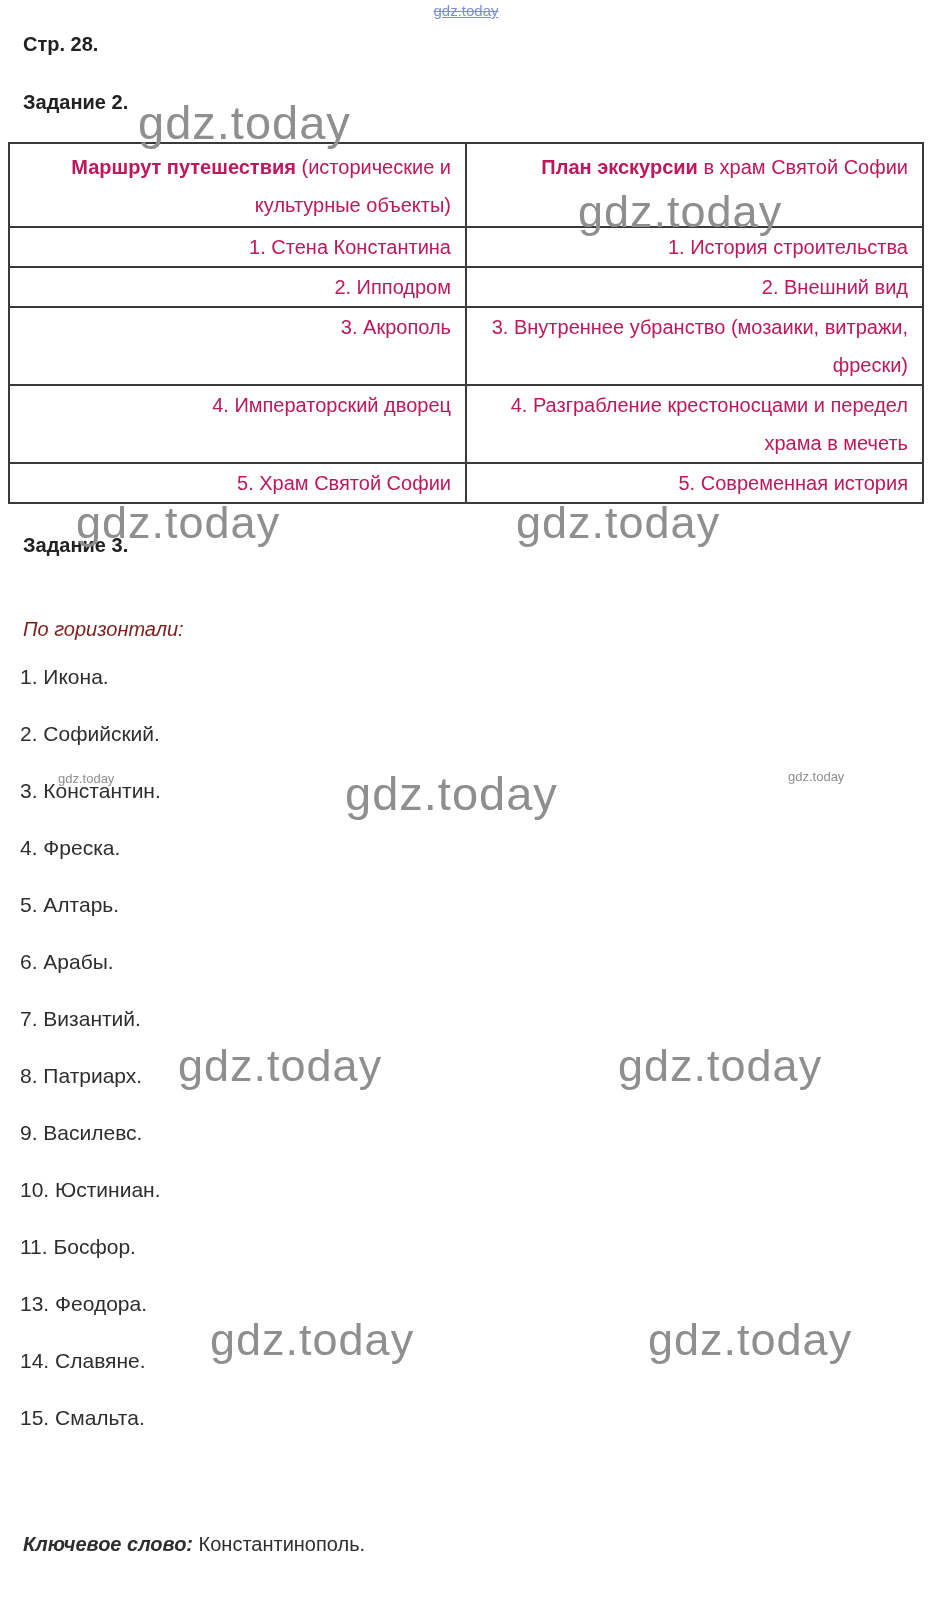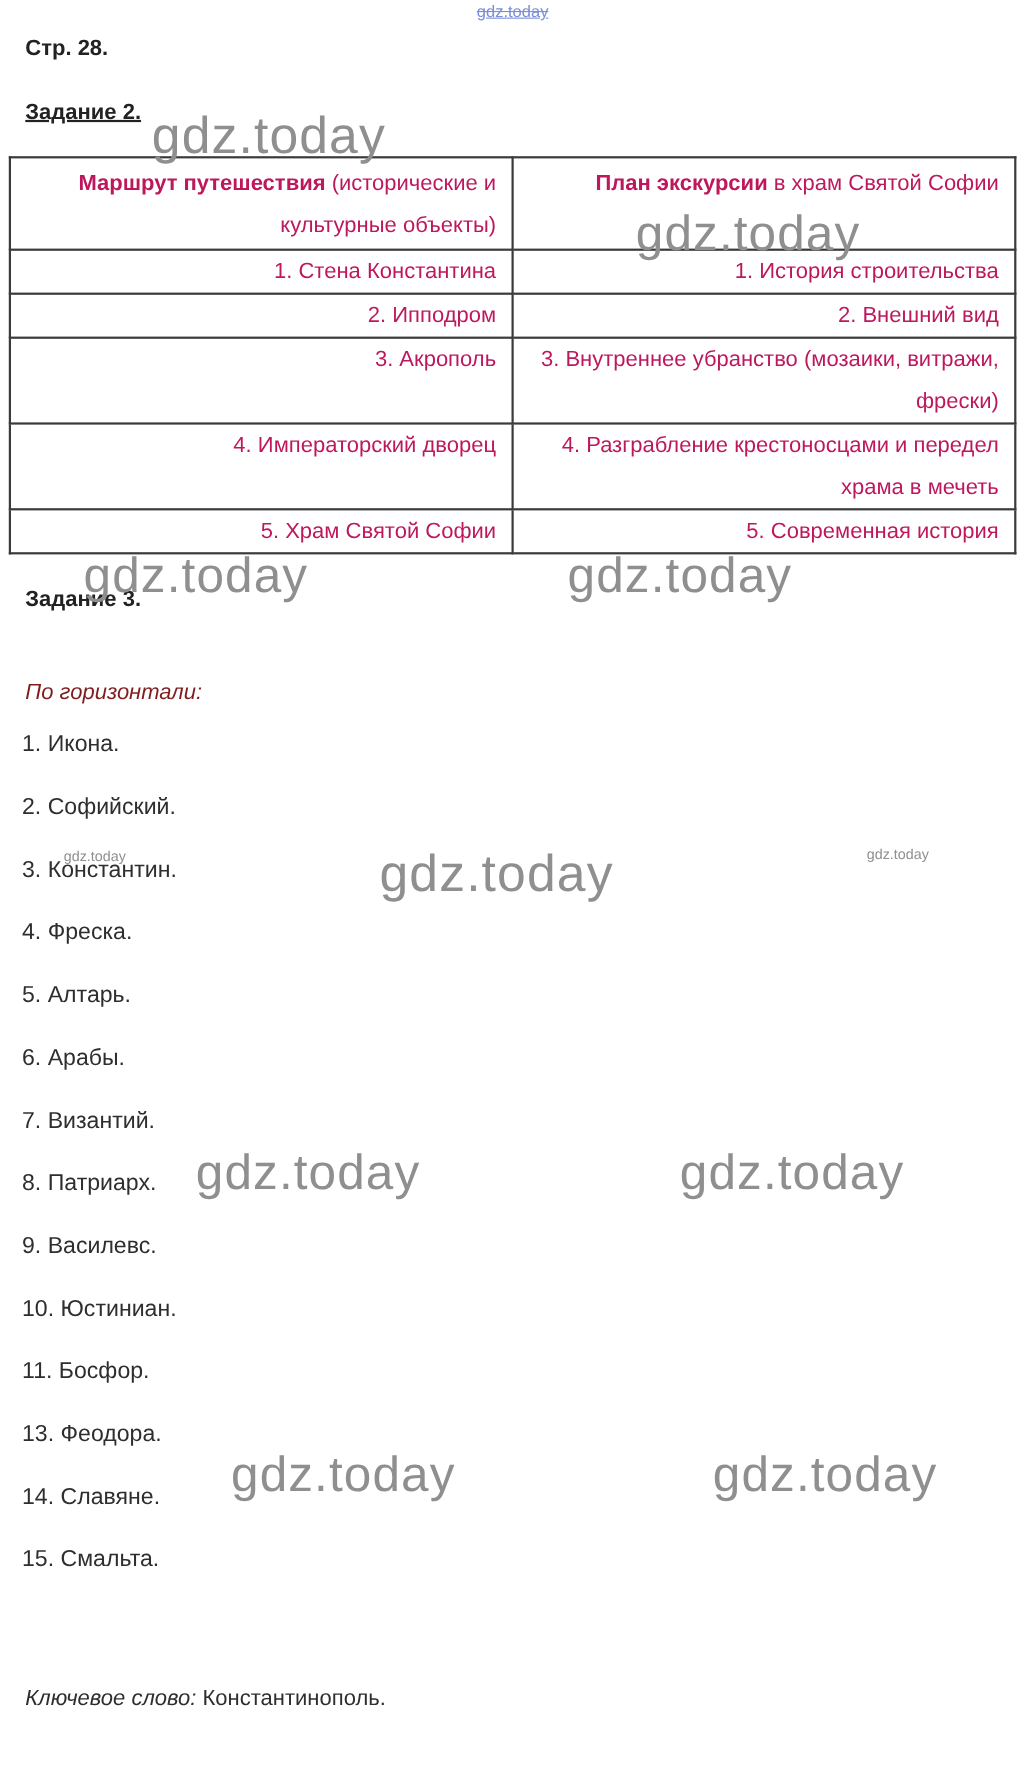--- a/index.html
+++ b/index.html
@@ -16,21 +16,21 @@
   .wm-large { font-size:45px; letter-spacing:1px; }
   .wm-small { font-size:13px; }
   .wm-top {
     position:absolute; top:2px; left:50%; transform:translateX(-50%);
     color:#7b8fd9; font-size:15px; text-decoration:underline line-through;
     pointer-events:auto; cursor:pointer; white-space:nowrap;
   }
 
   .page-number { position:absolute; left:23px; top:33px; font-size:20px; font-weight:bold; color:#222;text-align:right; }
   .task-title  { position:absolute; left:23px; font-size:20px; font-weight:bold; color:#222; }
-  .task2-title { top:91px;text-decoration:underline; }
+  .task2-title { top:91px; }
   .task3-title { top:534px; }
 
   
   table.itinerary {
     position:absolute; left:8px; top:142px; width:916px;
     border-collapse:collapse; table-layout:fixed;
   }
   table.itinerary td, table.itinerary th {
     border:2px solid #3a3a3a;
     width:50%;
@@ -42,21 +42,21 @@
   tr.hdr  { height:84px; }
   tr.r1, tr.r2, tr.r5 { height:38px; }
   tr.r3, tr.r4 { height:78px;margin-left:48px; }
   .b { font-weight:bold; }
 
   
   .subtitle { position:absolute; left:23px; top:618px; font-size:20px; font-style:italic; color:#7f1d1d; }
   .items { position:absolute; left:20px; top:666px; width:420px; }
   .items .item { font-size:21px; line-height:21px; margin-bottom:36px; color:#2e2e2e; }
   .keyword { position:absolute; left:23px; top:1533px; font-size:20px; color:#2e2e2e; }
-  .keyword .lbl { font-weight:normal; font-style:italic; }
+  .keyword .lbl { font-weight:bold; font-style:italic; }
 </style>
 </head>
 <body>
 
 <div class="page">
 
   <a class="wm-top">gdz.today</a>
 
   <div class="page-number">Стр. 28.</div>
 

